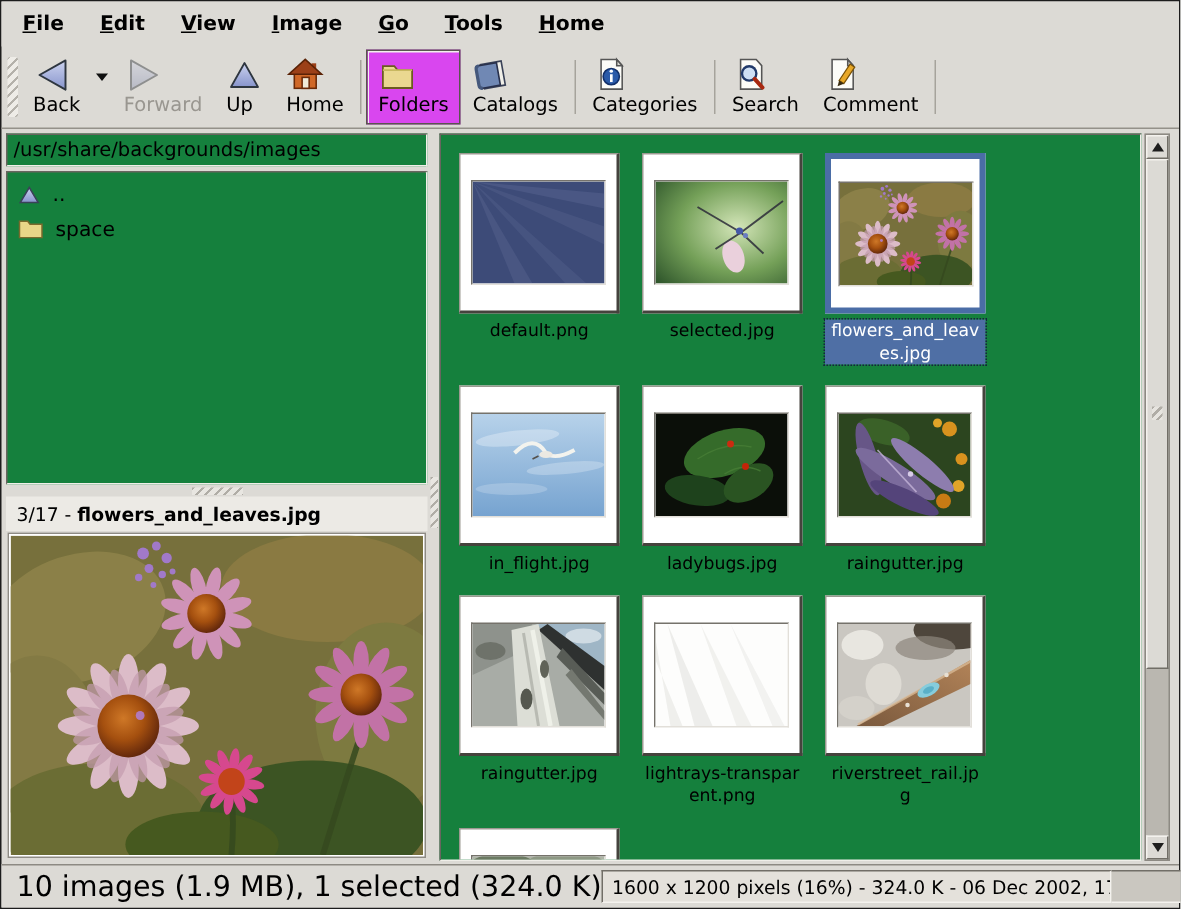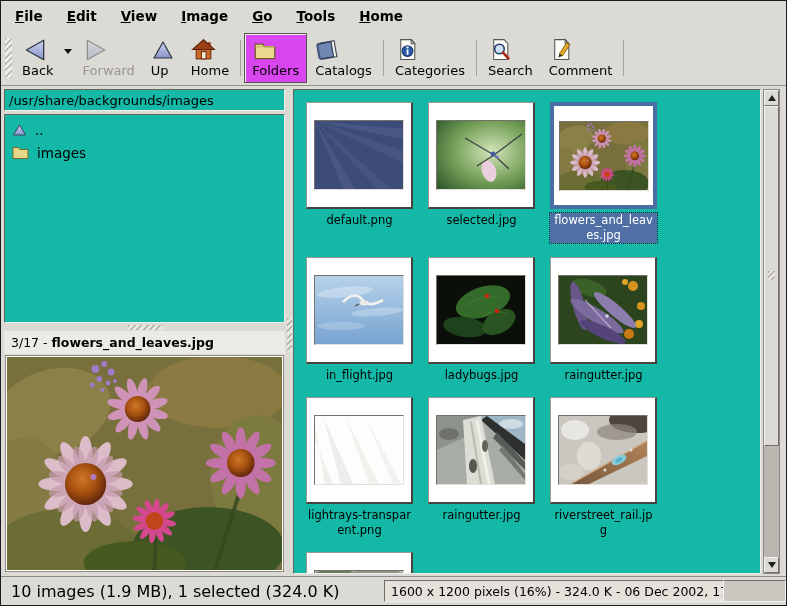--- a/index.html
+++ b/index.html
@@ -21,21 +21,21 @@
   .tbtn.active { border: 1px solid #59564e; background: #d946ef; box-shadow: inset 1px 1px 0 #f2f0ec; }
   .tbtn.disabled .tlabel2 { color: #999690; }
   .tbtn.disabled .ticon { opacity: .45; filter: grayscale(45%); }
   .tb-sep { width: 1px; background: #a6a39c; margin: 7px 3px; }
   .back-caret { width: 13px; display: flex; align-items: center; justify-content: center; margin-top: -14px; }
   .back-caret i { width: 0; height: 0; border-left: 4px solid transparent; border-right: 4px solid transparent; border-top: 5px solid #101010; }
 
   
   .content { flex: 1; display: flex; min-height: 0; }
   .left-panel { width: 284px; flex: none; display: flex; flex-direction: column; padding: 3px 0 2px 3px; }
-  .sunken { background: #14b8a6; border: 1px solid; border-color: #68655f #f0eee9 #f0eee9 #68655f; }
+  .sunken { background: #15803d; border: 1px solid; border-color: #68655f #f0eee9 #f0eee9 #68655f; }
   .path-entry { height: 22px; width: 100%; font: 13px "DejaVu Sans", sans-serif; padding: 2px 4px; outline: none; }
   .file-list { height: 209px; margin-top: 3px; padding: 3px 2px; overflow: hidden; }
   .flist-row { height: 23px; display: flex; align-items: center; gap: 8px; padding-left: 5px; font-size: 13.5px; }
   .splitter-h { height: 8px; position: relative; flex: none; }
   .splitter-h .grip { position: absolute; left: 50%; top: 1.5px; width: 34px; height: 5px; margin-left: -17px; background: repeating-linear-gradient(135deg,#b0ada6 0 1.5px,#e8e6e1 1.5px 4.5px); }
   .sel-status { height: 23px; background: #eceae5; display: flex; align-items: center; padding-left: 7px; font-size: 12.5px; flex: none; gap: 4px; }
   .sel-status b { font-weight: bold; }
   .preview { flex: 1; padding: 1px 1px 2px 1px; min-height: 0; }
   .preview-box { width: 100%; height: 100%; border: 1px solid #8e8b84; background: #fff; padding: 1px; }
   .preview-box svg { display: block; width: 100%; height: 100%; }
@@ -58,21 +58,21 @@
   .scrollbar { width: 17px; flex: none; margin-left: 2px; background: #bab7b0; border: 1px solid #8d8a83; display: flex; flex-direction: column; }
   .sb-btn { height: 16px; flex: none; background: #dcdad5; border: 1px solid; border-color: #f4f2ee #716e67 #716e67 #f4f2ee; display: flex; align-items: center; justify-content: center; }
   .sb-up i { width: 0; height: 0; border-left: 4px solid transparent; border-right: 4px solid transparent; border-bottom: 6px solid #1e1e1e; }
   .sb-down i { width: 0; height: 0; border-left: 4px solid transparent; border-right: 4px solid transparent; border-top: 6px solid #1e1e1e; }
   .sb-track { flex: 1; position: relative; }
   .sb-thumb { position: absolute; top: 0; left: 0; right: 0; height: 340px; background: #dcdad5; border: 1px solid; border-color: #f4f2ee #716e67 #716e67 #f4f2ee; }
   .sb-thumb .grip { position: absolute; top: 50%; left: 3px; right: 3px; height: 9px; margin-top: -5px; background: repeating-linear-gradient(135deg,#b0ada6 0 1.5px,#e6e4df 1.5px 4px); }
 
   
   .statusbar { height: 29px; flex: none; border-top: 1px solid #8d8a83; display: flex; align-items: center; padding-left: 10px; background: #dcdad5; }
-  .status-left { font-size: 16px; white-space: nowrap; }
+  .status-left { font-size: 19px; white-space: nowrap; }
   .status-spacer { flex: 1; }
   .status-right { width: 340px; height: 22px; flex: none; background: #e4e1db; border: 1px solid; border-color: #716e67 #f4f2ee #f4f2ee #716e67; font-size: 12.5px; display: flex; align-items: center; padding: 0 6px; white-space: nowrap; overflow: hidden; }
   .status-grip { width: 62px; height: 22px; flex: none; background: #cac7c0; border: 1px solid; border-color: #716e67 #f4f2ee #f4f2ee #716e67; border-left: none; }
 
   .icon-svg { display: block; }
   .hidden-defs { position: absolute; width: 0; height: 0; overflow: hidden; }
 </style>
 </head>
 <body>
 
@@ -394,21 +394,21 @@
               </svg>
           </span>
           <span>..</span>
         </div>
         <div class="flist-row">
           <span>
             <svg class="icon-svg" width="17" height="13" viewBox="0 0 17 13">
                 <path d="M1 1.5 h5.5 l1.5 2 H16 v9 H1 Z" fill="#e8d688" stroke="#7a6a2c"></path>
               </svg>
           </span>
-          <span>images</span>
+          <span>space</span>
         </div>
       </div>
       <div class="splitter-h">
           <div class="grip"></div>
         </div>
       <div class="sel-status">
         <span>3/17 -</span>
         <b>flowers_and_leaves.jpg</b>
       </div>
       <div class="preview">
@@ -491,36 +491,36 @@
                   </svg>
                 </div>
             </div>
             <div class="tname">raingutter.jpg</div>
           </div>
 
           <div class="cell">
             <div class="frame">
               <div class="timg">
                   <svg viewBox="0 0 88 68" preserveAspectRatio="none">
+                    <use href="#art-raingutter"></use>
+                  </svg>
+                </div>
+            </div>
+            <div class="tname">raingutter.jpg</div>
+          </div>
+
+          <div class="cell">
+            <div class="frame">
+              <div class="timg">
+                  <svg viewBox="0 0 88 68" preserveAspectRatio="none">
                     <use href="#art-lightrays"></use>
                   </svg>
                 </div>
             </div>
             <div class="tname">lightrays-transparent.png</div>
-          </div>
-
-          <div class="cell">
-            <div class="frame">
-              <div class="timg">
-                  <svg viewBox="0 0 88 68" preserveAspectRatio="none">
-                    <use href="#art-raingutter"></use>
-                  </svg>
-                </div>
-            </div>
-            <div class="tname">raingutter.jpg</div>
           </div>
 
           <div class="cell">
             <div class="frame">
               <div class="timg">
                   <svg viewBox="0 0 88 68" preserveAspectRatio="none">
                     <use href="#art-riverstreet"></use>
                   </svg>
                 </div>
             </div>

